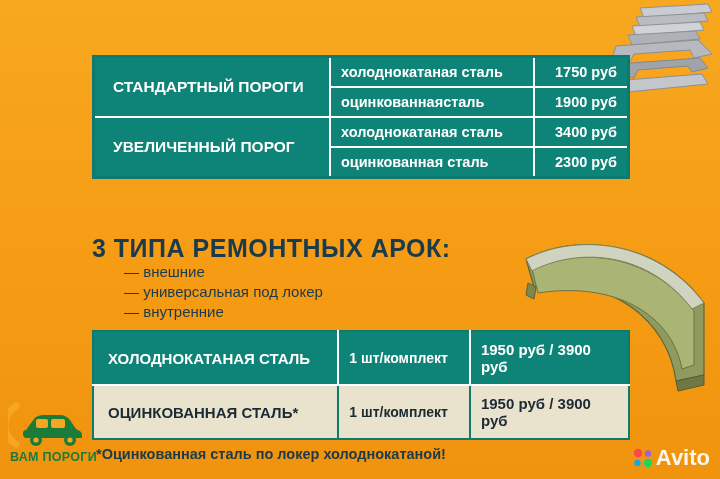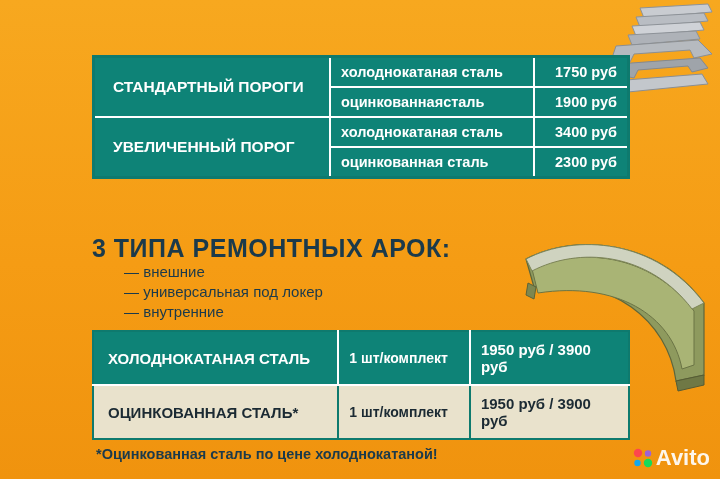--- a/index.html
+++ b/index.html
@@ -218,22 +218,35 @@
       <td class="c3">1950 руб / 3900 руб</td>
     </tr>
     <tr class="row-light">
       <td class="c1">ОЦИНКОВАННАЯ СТАЛЬ*</td>
       <td class="c2">1 шт/комплект</td>
       <td class="c3">1950 руб / 3900 руб</td>
     </tr>
   </tbody>
     </table>
 
-  <div id="footnote">*Оцинкованная сталь по цене холоднокатаной!</div>
-
+  <div id="footnote">*Оцинкованная сталь по локер холоднокатаной!</div>
+
+  <div id="logo">
+    <svg width="96" height="50" viewBox="0 0 96 50">
+      <path d="M8 6 A22 22 0 0 0 8 44" fill="none" stroke="#f5a623" stroke-width="7" stroke-linecap="round"></path>
+      <path d="M18 30 L26 19 C28 16 32 15 36 15 L52 15 C56 15 60 17 62 20 L68 29 L70 30 C73 31 74 33 74 35 L74 38 L18 38 C16 38 15 36 15 34 L15 33 C15 31 16 30 18 30 Z" fill="#1b7c3a"></path>
+      <rect x="28" y="19" width="12" height="9" rx="2" fill="#f5a623"></rect>
+      <rect x="43" y="19" width="14" height="9" rx="2" fill="#f5a623"></rect>
+      <circle cx="28" cy="40" r="6" fill="#1b7c3a"></circle>
+      <circle cx="28" cy="40" r="2.6" fill="#f5a623"></circle>
+      <circle cx="62" cy="40" r="6" fill="#1b7c3a"></circle>
+      <circle cx="62" cy="40" r="2.6" fill="#f5a623"></circle>
+    </svg>
+    <div class="txt">ВАМ ПОРОГИ</div>
+  </div>
 
   <div id="watermark">
     <svg width="22" height="22" viewBox="0 0 22 22">
       <circle cx="6" cy="6" r="4.2" fill="#ff4053"></circle>
       <circle cx="16" cy="6.5" r="3.2" fill="#965eeb"></circle>
       <circle cx="5.5" cy="16" r="3.2" fill="#0af"></circle>
       <circle cx="16" cy="16" r="4.2" fill="#04e061"></circle>
     </svg>
     <span class="wm-text">Avito</span>
   </div>

